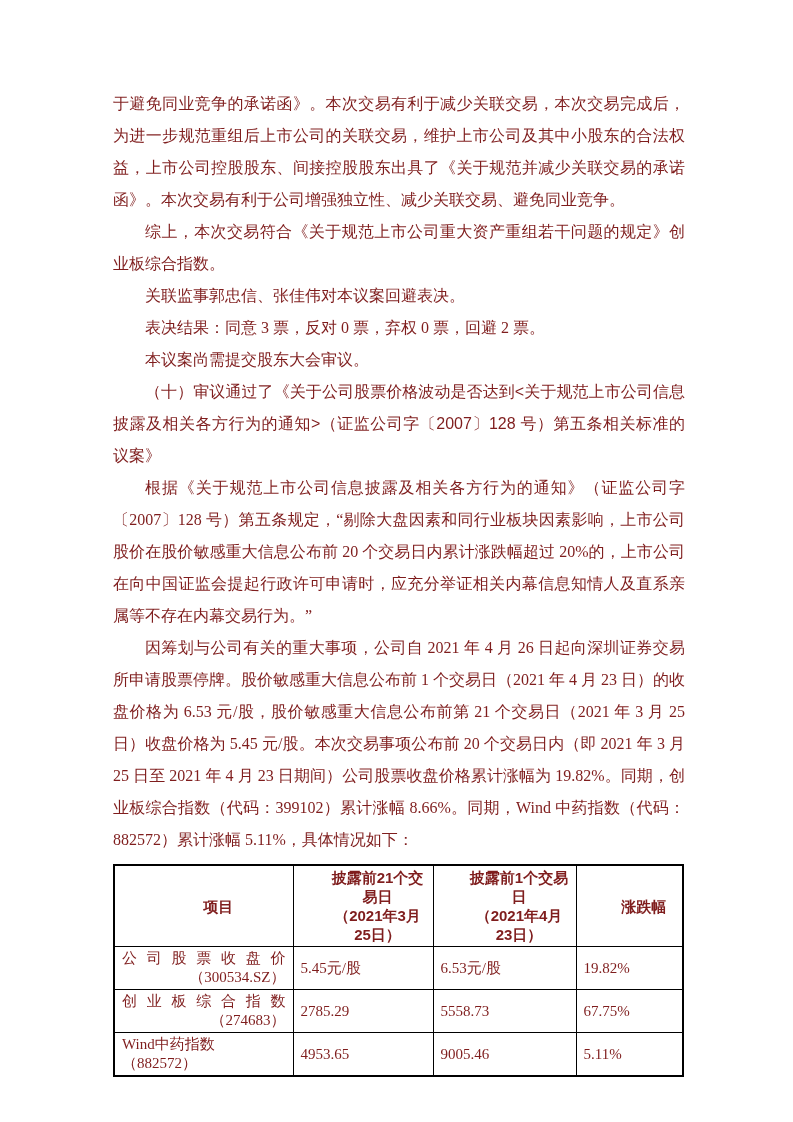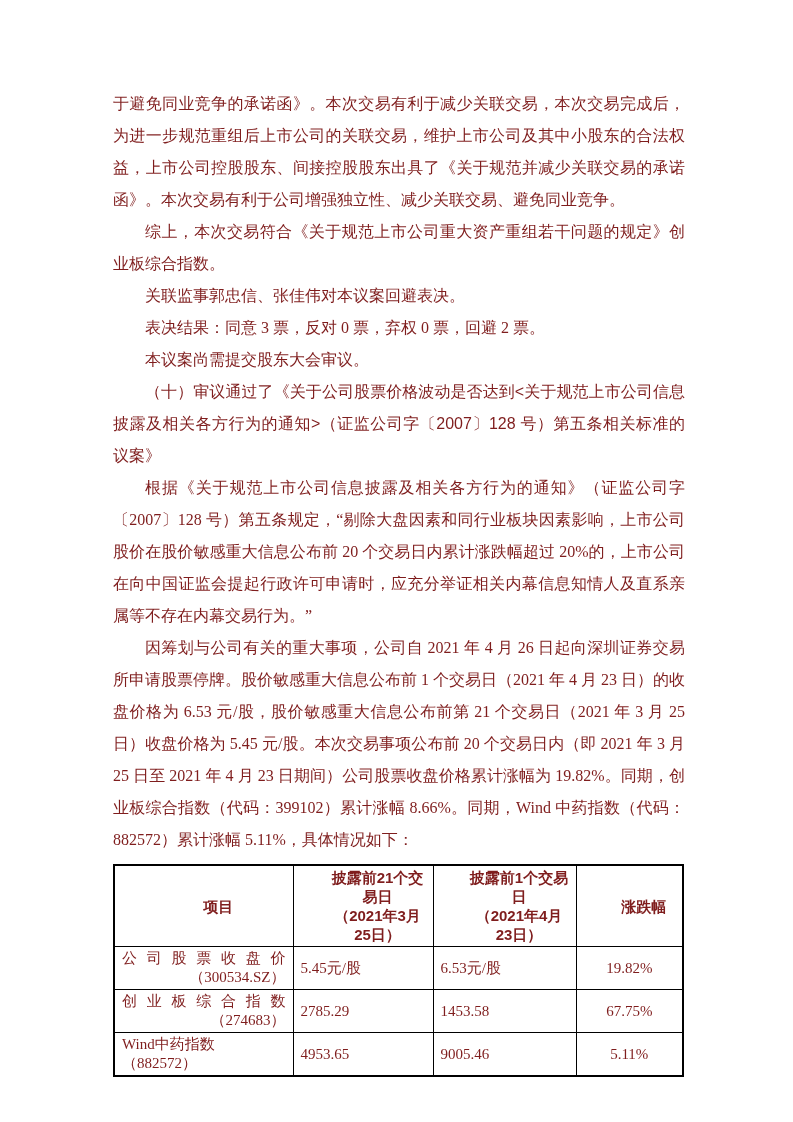--- a/index.html
+++ b/index.html
@@ -55,21 +55,21 @@
     line-height: 19px;
     height: 40px;
     padding-left: 36px;
   }
   .col-item  { width: 179px; }
   .col-pre21 { width: 140px; }
   .col-pre1  { width: 143px; }
   .col-chg   { width: 107px; }
   td.cell-item { text-align: left; line-height: 19px; }
   td.cell-num  { text-align: left; }
-  td.cell-pct  { text-align: center; }
+  td.cell-pct  { text-align: left; }
   tr.row-tall td { height: 43px; }
   tr.row-short td { height: 35px; }
   .dist {
     display: block;
     text-align: justify;
     text-align-last: justify;
   }
   .plain-line {
     display: block;
     text-align: right;
@@ -117,21 +117,21 @@
         <td class="cell-num">5.45元/股</td>
         <td class="cell-num">6.53元/股</td>
         <td class="cell-pct">19.82%</td>
       </tr>
       <tr class="row-tall">
         <td class="cell-item">
           <span class="dist">创业板综合指数</span>
           <span class="plain-line">（274683）</span>
         </td>
         <td class="cell-num">2785.29</td>
-        <td class="cell-num">1453.58</td>
+        <td class="cell-num">5558.73</td>
         <td class="cell-pct">67.75%</td>
       </tr>
       <tr class="row-short">
         <td class="cell-item">
           <span>Wind中药指数（882572）</span>
         </td>
         <td class="cell-num">4953.65</td>
         <td class="cell-num">9005.46</td>
         <td class="cell-pct">5.11%</td>
       </tr>

